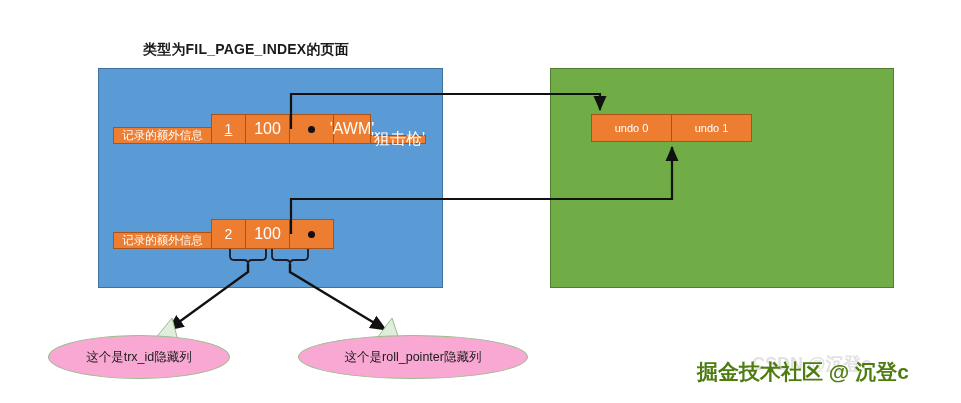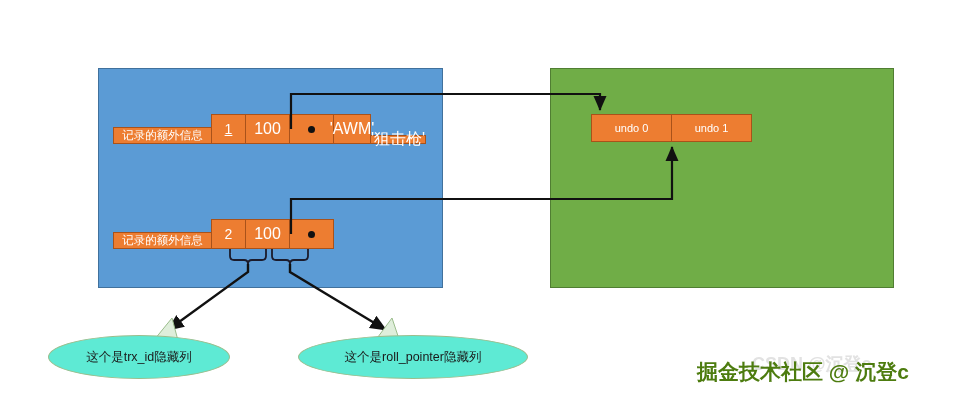--- a/index.html
+++ b/index.html
@@ -110,21 +110,21 @@
     position: absolute;
     left: 0;
     top: 0;
     width: 961px;
     height: 403px;
     pointer-events: none;
   }
 
   .callout {
     position: absolute;
-    background: #5eead4;
+    background: #f9a8d4;
     border: 1px solid #9bbd8c;
     border-radius: 50%;
     display: flex;
     align-items: center;
     justify-content: center;
     color: #1a1a1a;
     font-size: 12.5px;
     white-space: nowrap;
   }
   #callout-trxid { left: 48px; top: 335px; width: 180px; height: 42px; }
@@ -147,20 +147,21 @@
     top: 352px;
     font-size: 18px;
     color: #e2e2e2;
   }
 </style>
 </head>
 <body>
 
 <div id="canvas">
 
+  <div class="panel-title" id="index-title">类型为FIL_PAGE_INDEX的页面</div>
 
 
   <div class="page-panel" id="index-page"></div>
 
   <div class="page-panel" id="undo-page"></div>
 
   <div class="record-row" id="row-1">
     <div class="cell extra">记录的额外信息</div>
     <div class="cell trxid">
       <span class="underline-text">1</span>

